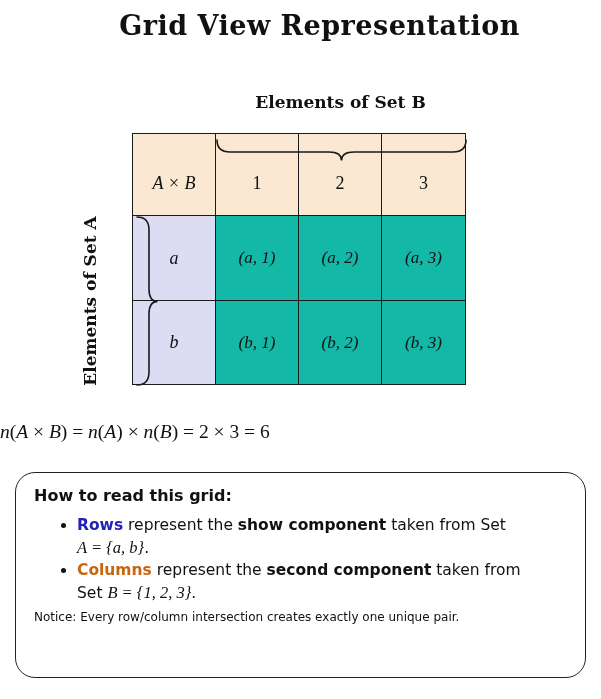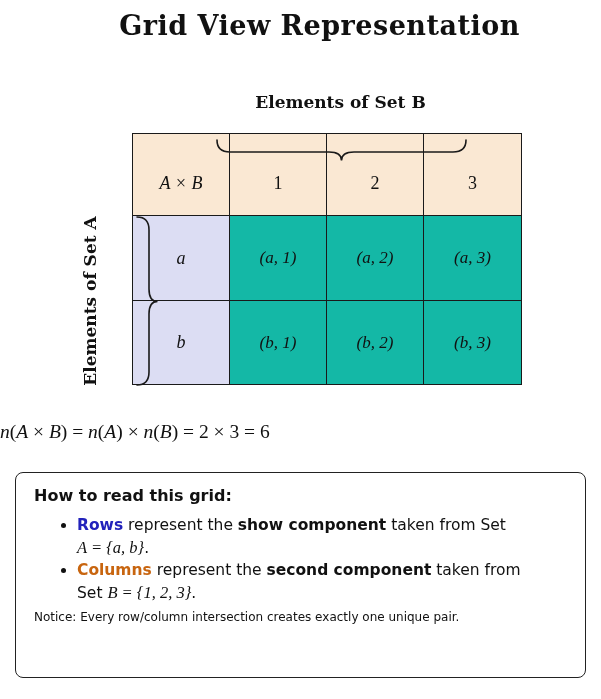--- a/index.html
+++ b/index.html
@@ -22,21 +22,21 @@
   .setb-label{
     position:absolute;top:92px;left:215px;width:251px;text-align:center;
     font-size:17px;font-weight:bold;
   }
   .seta-label{
     position:absolute;left:90px;top:301px;
     transform:translate(-50%,-50%) rotate(-90deg);
     font-size:17px;font-weight:bold;white-space:nowrap;
   }
   .grid-table{
-    position:absolute;left:132px;top:133px;width:390px;height:252px;
+    position:absolute;left:132px;top:133px;width:334px;height:252px;
     border:1.7px solid var(--border);
     display:grid;grid-template-columns:1fr 1fr 1fr 1fr;grid-template-rows:82px 85px 1fr;
   }
   .cell{
     display:flex;align-items:center;justify-content:center;
     font-family:"Liberation Serif",serif;font-size:18px;
     border-right:1.4px solid var(--border);border-bottom:1.4px solid var(--border);
     background:#14b8a6;
   }
   .cell.last-col{border-right:none;}
@@ -47,21 +47,21 @@
   .cell.pair{font-style:italic;font-size:17px;}
   .brace{position:absolute;pointer-events:none;}
   .formula{
     position:absolute;top:421px;left:0;width:601px;
     font-family:"Liberation Serif",serif;font-size:19.5px;
   }
   .formula .seg-it{font-style:italic;}
   .formula .seg-up{font-style:normal;}
   .info-box{
     position:absolute;left:15px;top:472px;width:571px;height:206px;
-    border:1.8px solid #222;border-radius:8px;background:#fff;
+    border:1.8px solid #222;border-radius:20px;background:#fff;
     font-family:"DejaVu Sans",sans-serif;font-size:15.5px;
     padding:13px 16px 0 18px;
   }
   .info-heading{font-weight:bold;font-size:16px;}
   .bullets{margin-top:9px;}
   .bullet{display:flex;margin-left:27px;margin-right:4px;}
   .dot{width:5px;height:5px;border-radius:50%;background:#111;margin:9px 11px 0 0;flex:none;}
   .bullet-text{line-height:22.5px;}
   .seg-n{}
   .seg-b{font-weight:bold;}

